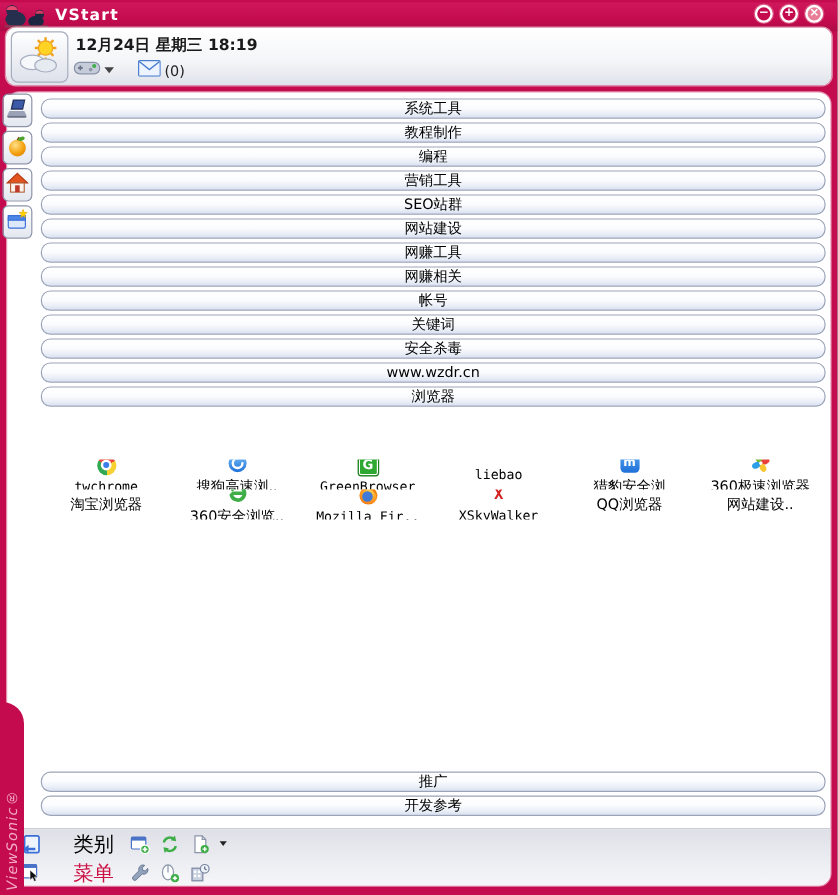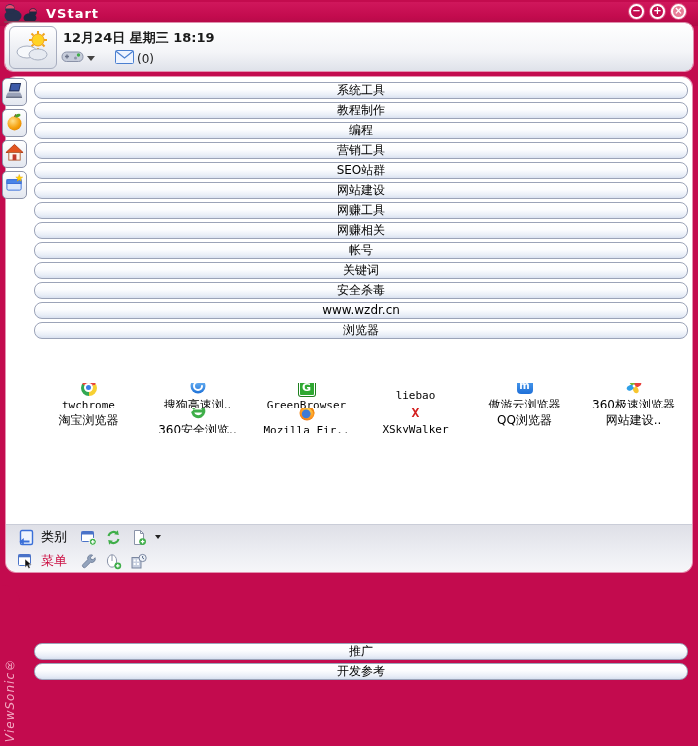--- a/index.html
+++ b/index.html
@@ -21,21 +21,21 @@
                 box-shadow:0 0 0 1px rgba(255,255,255,.55);}
   .weather-btn{position:absolute;left:4px;top:3px;width:46px;height:41px;border:1px solid #a7adbf;border-radius:6px;
                background:linear-gradient(180deg,#ffffff,#dde1ea);display:flex;align-items:center;justify-content:center;cursor:pointer;}
   .date-text{position:absolute;left:58px;top:6px;font-size:13px;font-weight:600;color:#1a1a1a;}
   .hdr-icons{position:absolute;left:56px;top:26px;display:flex;align-items:center;gap:6px;}
   .ctrl-btn{display:flex;align-items:center;gap:2px;cursor:pointer;}
   .tri-down{width:0;height:0;border-left:4px solid transparent;border-right:4px solid transparent;border-top:5px solid #444;}
   .mail-btn{display:flex;align-items:center;gap:3px;cursor:pointer;margin-left:14px;}
   .mail-count{font-size:12px;color:#222;}
   
-  .main-panel{position:absolute;left:6px;top:77px;width:686px;height:495px;background:#fff;border-radius:10px;
+  .main-panel{position:absolute;left:6px;top:77px;width:686px;height:661px;background:#fff;border-radius:10px;
               box-shadow:0 0 0 1px rgba(255,255,255,.55);}
   
   .tabs{position:absolute;left:2px;top:78px;width:26px;}
   .tab{width:25px;height:28px;margin-bottom:3px;background:linear-gradient(180deg,#ffffff,#e3e7ef);
        border:1px solid #8d94aa;border-radius:5px;box-sizing:border-box;display:flex;align-items:center;justify-content:center;cursor:pointer;}
   
   .skin-strip{position:absolute;left:0;top:585px;width:20px;height:161px;background:#c30b4e;border-top-right-radius:18px;}
   .skin-brand{position:absolute;left:3px;bottom:4px;writing-mode:vertical-rl;transform:rotate(180deg);
               color:#f2a9c2;font-size:12px;font-style:italic;letter-spacing:1px;white-space:nowrap;}
   
@@ -56,21 +56,21 @@
             color:#fff;font-weight:bold;font-size:11px;line-height:16px;}
   .ic-maxthon{background:linear-gradient(180deg,#55a4f0,#1e6fd8);border-radius:4px;color:#fff;font-weight:bold;font-size:10px;line-height:16px;}
   .ic-xsky{color:#d42020;font-weight:bold;font-size:13px;font-family:"DejaVu Sans Mono",monospace;}
   
   .bottom-cats{position:absolute;left:28px;right:4px;top:566px;}
   
   .toolbar{position:absolute;left:0;right:0;bottom:0;height:48px;border-radius:0 0 12px 12px;
            background:linear-gradient(180deg,#dfe0e7 0%,#ecedf2 55%,#f6f6f9 100%);border-top:1px solid #cacdd8;box-sizing:border-box;}
   .tb-row{display:flex;align-items:center;gap:6px;height:24px;padding-left:10px;}
   .tb-btn{display:flex;align-items:center;justify-content:center;width:19px;height:19px;cursor:pointer;}
-  .tb-label{font-size:13px;color:#000;margin-right:6px;}
+  .tb-label{font-size:17px;color:#000;margin-right:6px;margin-left:20px;}
   .tb-label.red{color:#cc1144;}
   .tri-sm{width:0;height:0;border-left:3.5px solid transparent;border-right:3.5px solid transparent;border-top:4.5px solid #222;margin-left:1px;cursor:pointer;}
 </style>
 </head>
 <body>
 
 <div class="window">
 
   <div class="titlebar">
     <span class="logo">
@@ -185,21 +185,21 @@
         <span class="ic16 ic-green">G</span>
         <span class="blabel lat">GreenBrowser</span>
       </div>
 
       <div class="bitem">
         <span class="blabel lat">liebao</span>
       </div>
 
       <div class="bitem">
         <span class="ic16 ic-maxthon">m</span>
-        <span class="blabel">傲游云浏览器</span>
+        <span class="blabel">猎豹安全浏</span>
       </div>
 
       <div class="bitem">
         <span class="ic16">
           <svg width="16" height="16" viewBox="0 0 16 16">
             <g transform="rotate(20 8 8)">
               <ellipse cx="8" cy="3.8" rx="2.6" ry="3.6" fill="#7cb82f" transform="rotate(-45 8 8)"></ellipse>
               <ellipse cx="8" cy="3.8" rx="2.6" ry="3.6" fill="#e8413c" transform="rotate(45 8 8)"></ellipse>
               <ellipse cx="8" cy="3.8" rx="2.6" ry="3.6" fill="#f7c52f" transform="rotate(135 8 8)"></ellipse>
               <ellipse cx="8" cy="3.8" rx="2.6" ry="3.6" fill="#2e9fe6" transform="rotate(225 8 8)"></ellipse>

